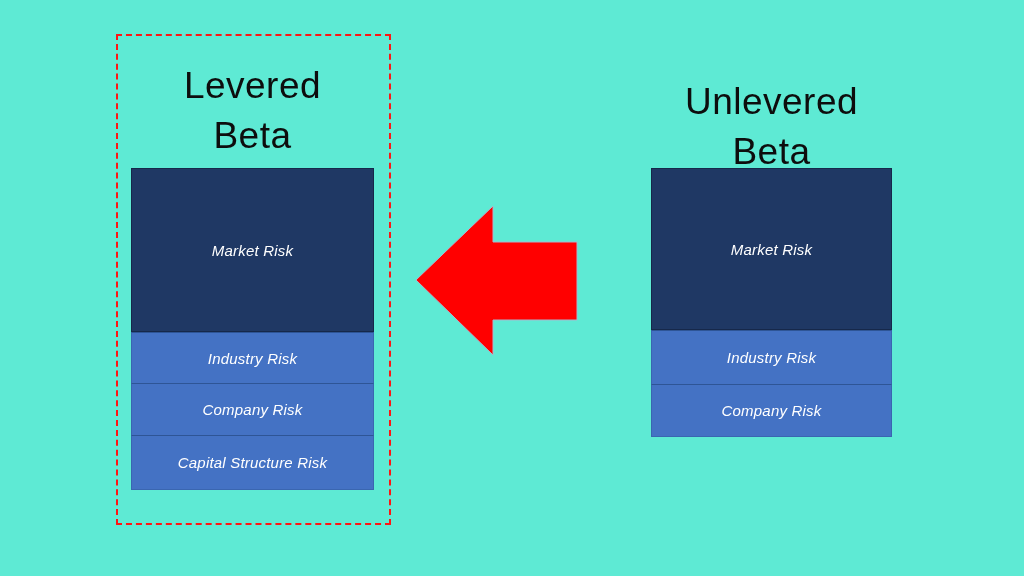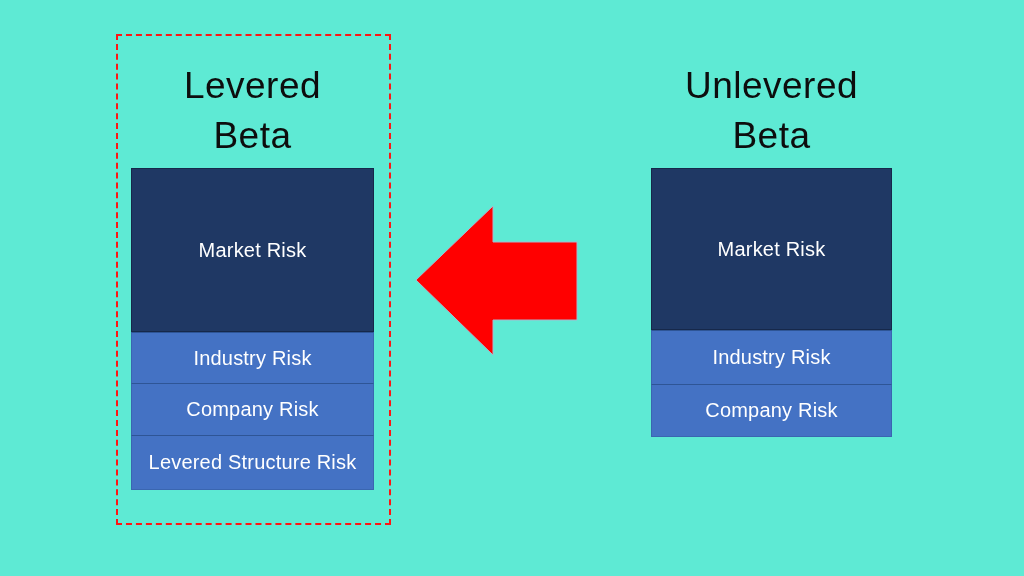--- a/index.html
+++ b/index.html
@@ -28,37 +28,38 @@
     top: 61px;
     text-align: center;
     color: #0d0d0d;
     font-size: 37px;
     line-height: 50px;
     font-weight: 400;
     letter-spacing: 0.5px;
   }
   .col-title .line { display: block; }
   .title-left  { left: 131px; width: 243px; }
-  .title-right { left: 651px; width: 241px; }
+  .title-right { left: 651px; width: 241px; margin-top: 16px; }
 
   .stack {
     position: absolute;
     top: 168px;
   }
   .stack-left  { left: 131px; width: 243px; }
   .stack-right { left: 651px; width: 241px; }
 
   .seg {
     box-sizing: border-box;
     display: flex;
     align-items: center;
     justify-content: center;
     color: #ffffff;
-    font-size: 20px;
+    font-size: 15px;
     letter-spacing: 0.2px;
+    font-style: italic;
   }
   .seg-market {
     background: #1f3864;
     border: 1px solid #16284a;
   }
   .seg-blue {
     background: #4472c4;
     border-left: 1px solid #3a66b0;
     border-right: 1px solid #3a66b0;
     border-top: 1px solid #2e5596;
@@ -99,21 +100,21 @@
     <div class="seg seg-market h-market-l">
       <span>Market Risk</span>
     </div>
     <div class="seg seg-blue h-industry-l">
       <span>Industry Risk</span>
     </div>
     <div class="seg seg-blue h-company-l">
       <span>Company Risk</span>
     </div>
     <div class="seg seg-blue seg-last h-capital-l">
-      <span>Levered Structure Risk</span>
+      <span>Capital Structure Risk</span>
     </div>
   </div>
 
   <div class="arrow-wrap">
     <svg width="164" height="152" viewBox="0 0 164 152" xmlns="http://www.w3.org/2000/svg">
       <polygon points="1,75 78,1 78,37 162,37 162,115 78,115 78,150" fill="#ff0000" stroke="#aab6cc" stroke-width="1"></polygon>
     </svg>
   </div>
 
   <div class="col-title title-right">

